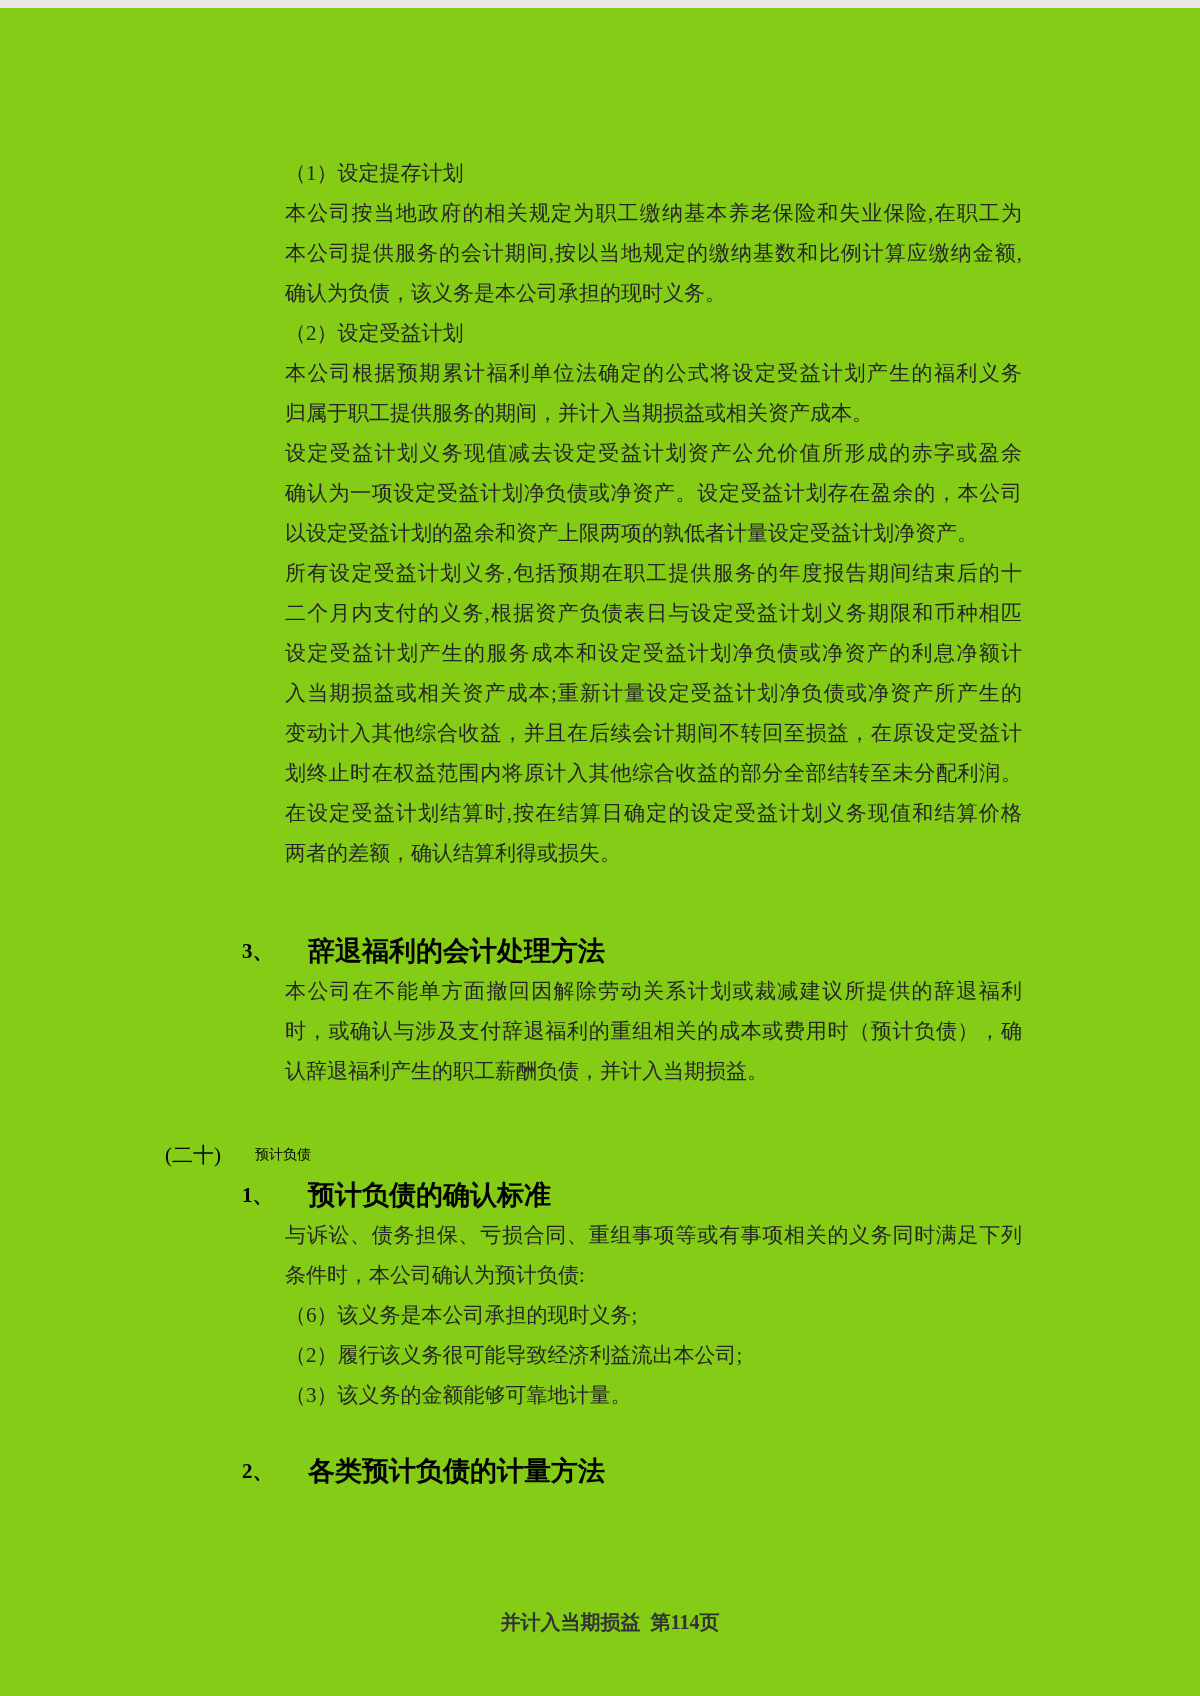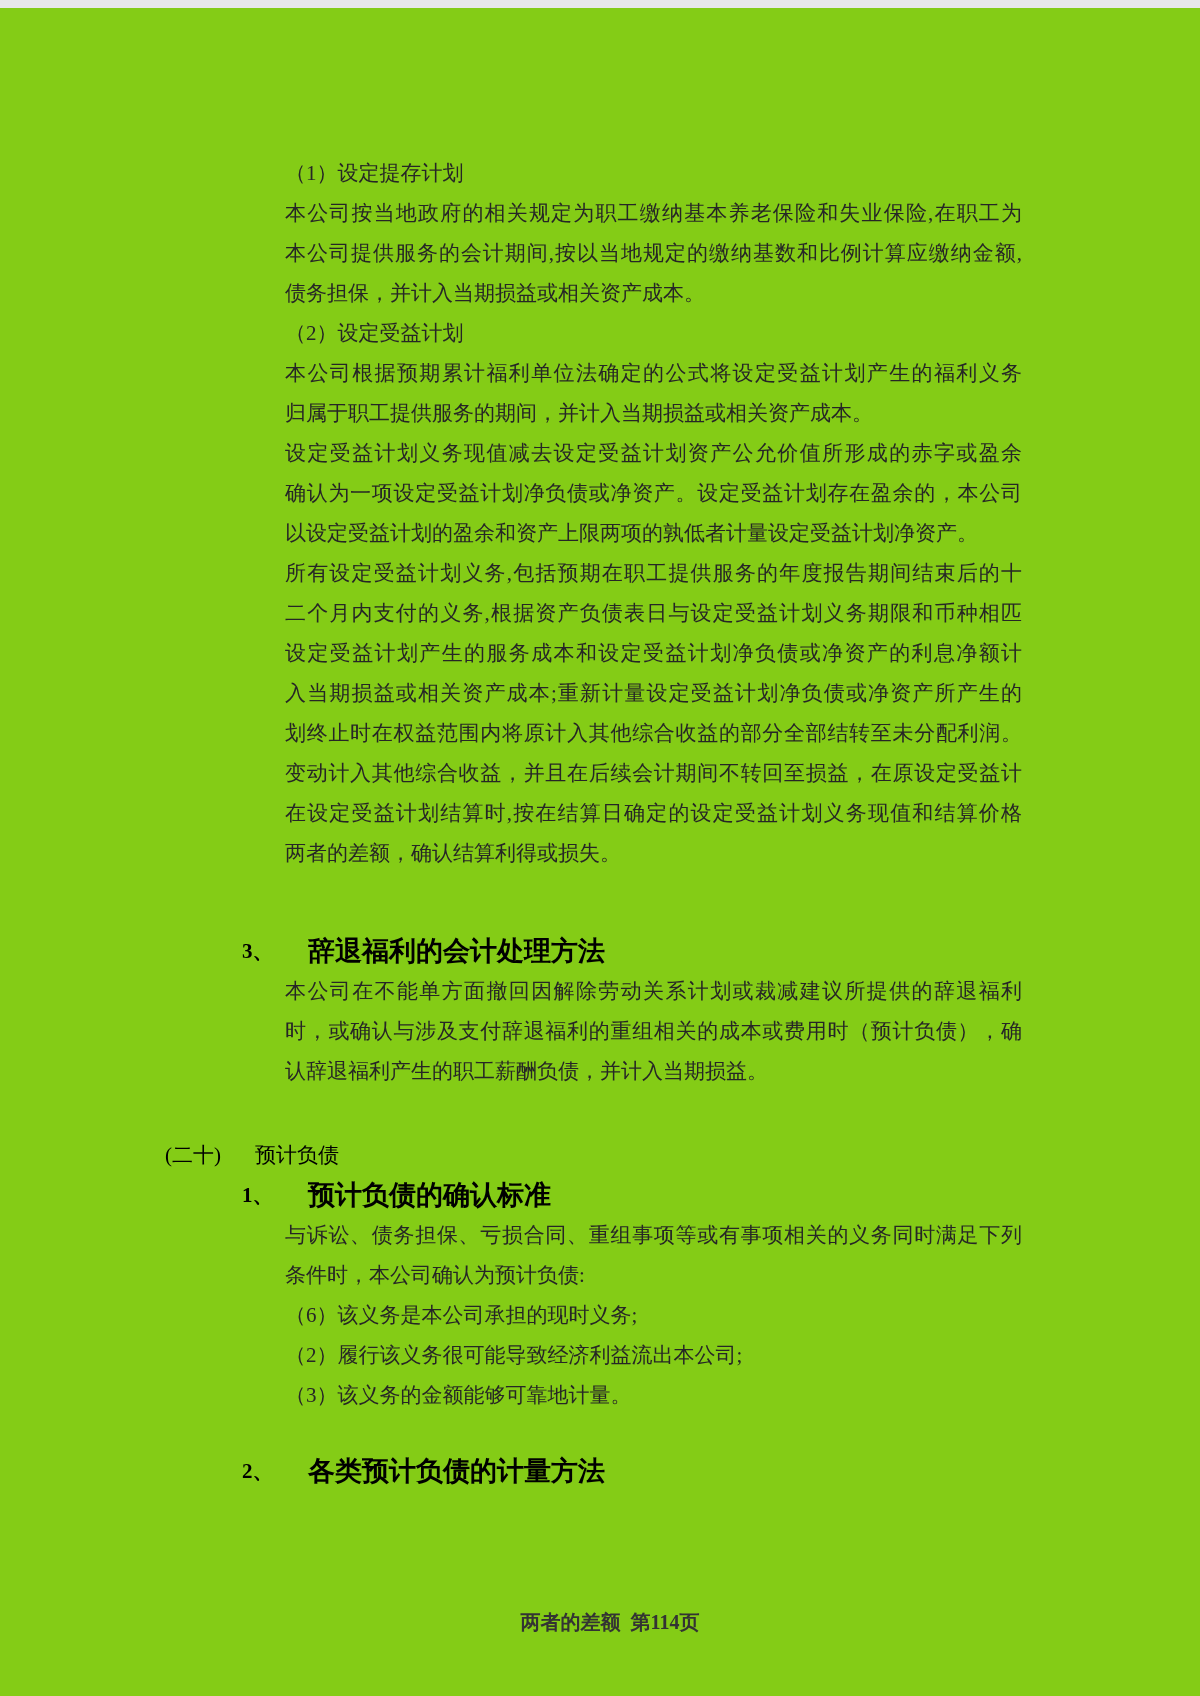--- a/index.html
+++ b/index.html
@@ -42,21 +42,21 @@
   .srow {
     position:relative;
     left:-120px;
     display:flex;
     line-height:40px;
     font-weight:normal;
     color:#000;
     white-space:nowrap;
   }
   .srow .num { width:90px; font-size:21px; }
-  .srow .title { font-size:21px; }
+  .srow .title { font-size:14px; }
   .spacer-lg { height:58px; }
   .spacer-md { height:44px; }
   .spacer-sm { height:36px; }
   .footer {
     position:absolute;
     left:0; top:1572px;
     width:100%;
     text-align:center;
     font-size:20px;
     font-weight:bold;
@@ -66,33 +66,33 @@
   }
 </style>
 </head>
 <body>
 
 <div class="page">
   <main class="doc">
       <div class="line">（1）设定提存计划</div>
       <div class="line fill">本公司按当地政府的相关规定为职工缴纳基本养老保险和失业保险,在职工为</div>
       <div class="line fill">本公司提供服务的会计期间,按以当地规定的缴纳基数和比例计算应缴纳金额,</div>
-      <div class="line">债务担保，并计入当期损益或相关资产成本。</div>
+      <div class="line">确认为负债，该义务是本公司承担的现时义务。</div>
       <div class="line">（2）设定受益计划</div>
       <div class="line fill">本公司根据预期累计福利单位法确定的公式将设定受益计划产生的福利义务</div>
       <div class="line">归属于职工提供服务的期间，并计入当期损益或相关资产成本。</div>
       <div class="line fill">设定受益计划义务现值减去设定受益计划资产公允价值所形成的赤字或盈余</div>
       <div class="line fill">确认为一项设定受益计划净负债或净资产。设定受益计划存在盈余的，本公司</div>
       <div class="line">以设定受益计划的盈余和资产上限两项的孰低者计量设定受益计划净资产。</div>
       <div class="line fill">所有设定受益计划义务,包括预期在职工提供服务的年度报告期间结束后的十</div>
       <div class="line fill">二个月内支付的义务,根据资产负债表日与设定受益计划义务期限和币种相匹</div>
       <div class="line fill">设定受益计划产生的服务成本和设定受益计划净负债或净资产的利息净额计</div>
       <div class="line fill">入当期损益或相关资产成本;重新计量设定受益计划净负债或净资产所产生的</div>
+      <div class="line fill">变动计入其他综合收益，并且在后续会计期间不转回至损益，在原设定受益计</div>
       <div class="line fill">划终止时在权益范围内将原计入其他综合收益的部分全部结转至未分配利润。</div>
-      <div class="line fill">变动计入其他综合收益，并且在后续会计期间不转回至损益，在原设定受益计</div>
       <div class="line fill">在设定受益计划结算时,按在结算日确定的设定受益计划义务现值和结算价格</div>
       <div class="line">两者的差额，确认结算利得或损失。</div>
       <div class="spacer-lg"></div>
       <div class="hrow">
         <span class="num">3、</span>
         <span class="title">辞退福利的会计处理方法</span>
       </div>
       <div class="line fill">本公司在不能单方面撤回因解除劳动关系计划或裁减建议所提供的辞退福利</div>
       <div class="line fill">时，或确认与涉及支付辞退福利的重组相关的成本或费用时（预计负债），确</div>
       <div class="line">认辞退福利产生的职工薪酬负债，并计入当期损益。</div>
@@ -110,15 +110,15 @@
       <div class="line">（6）该义务是本公司承担的现时义务;</div>
       <div class="line">（2）履行该义务很可能导致经济利益流出本公司;</div>
       <div class="line">（3）该义务的金额能够可靠地计量。</div>
       <div class="spacer-sm"></div>
       <div class="hrow">
         <span class="num">2、</span>
         <span class="title">各类预计负债的计量方法</span>
       </div>
     </main>
   <footer class="footer">
-    <span>两者的差额  第114页</span>
+    <span>并计入当期损益  第114页</span>
   </footer>
 </div>
 
 </body></html>

